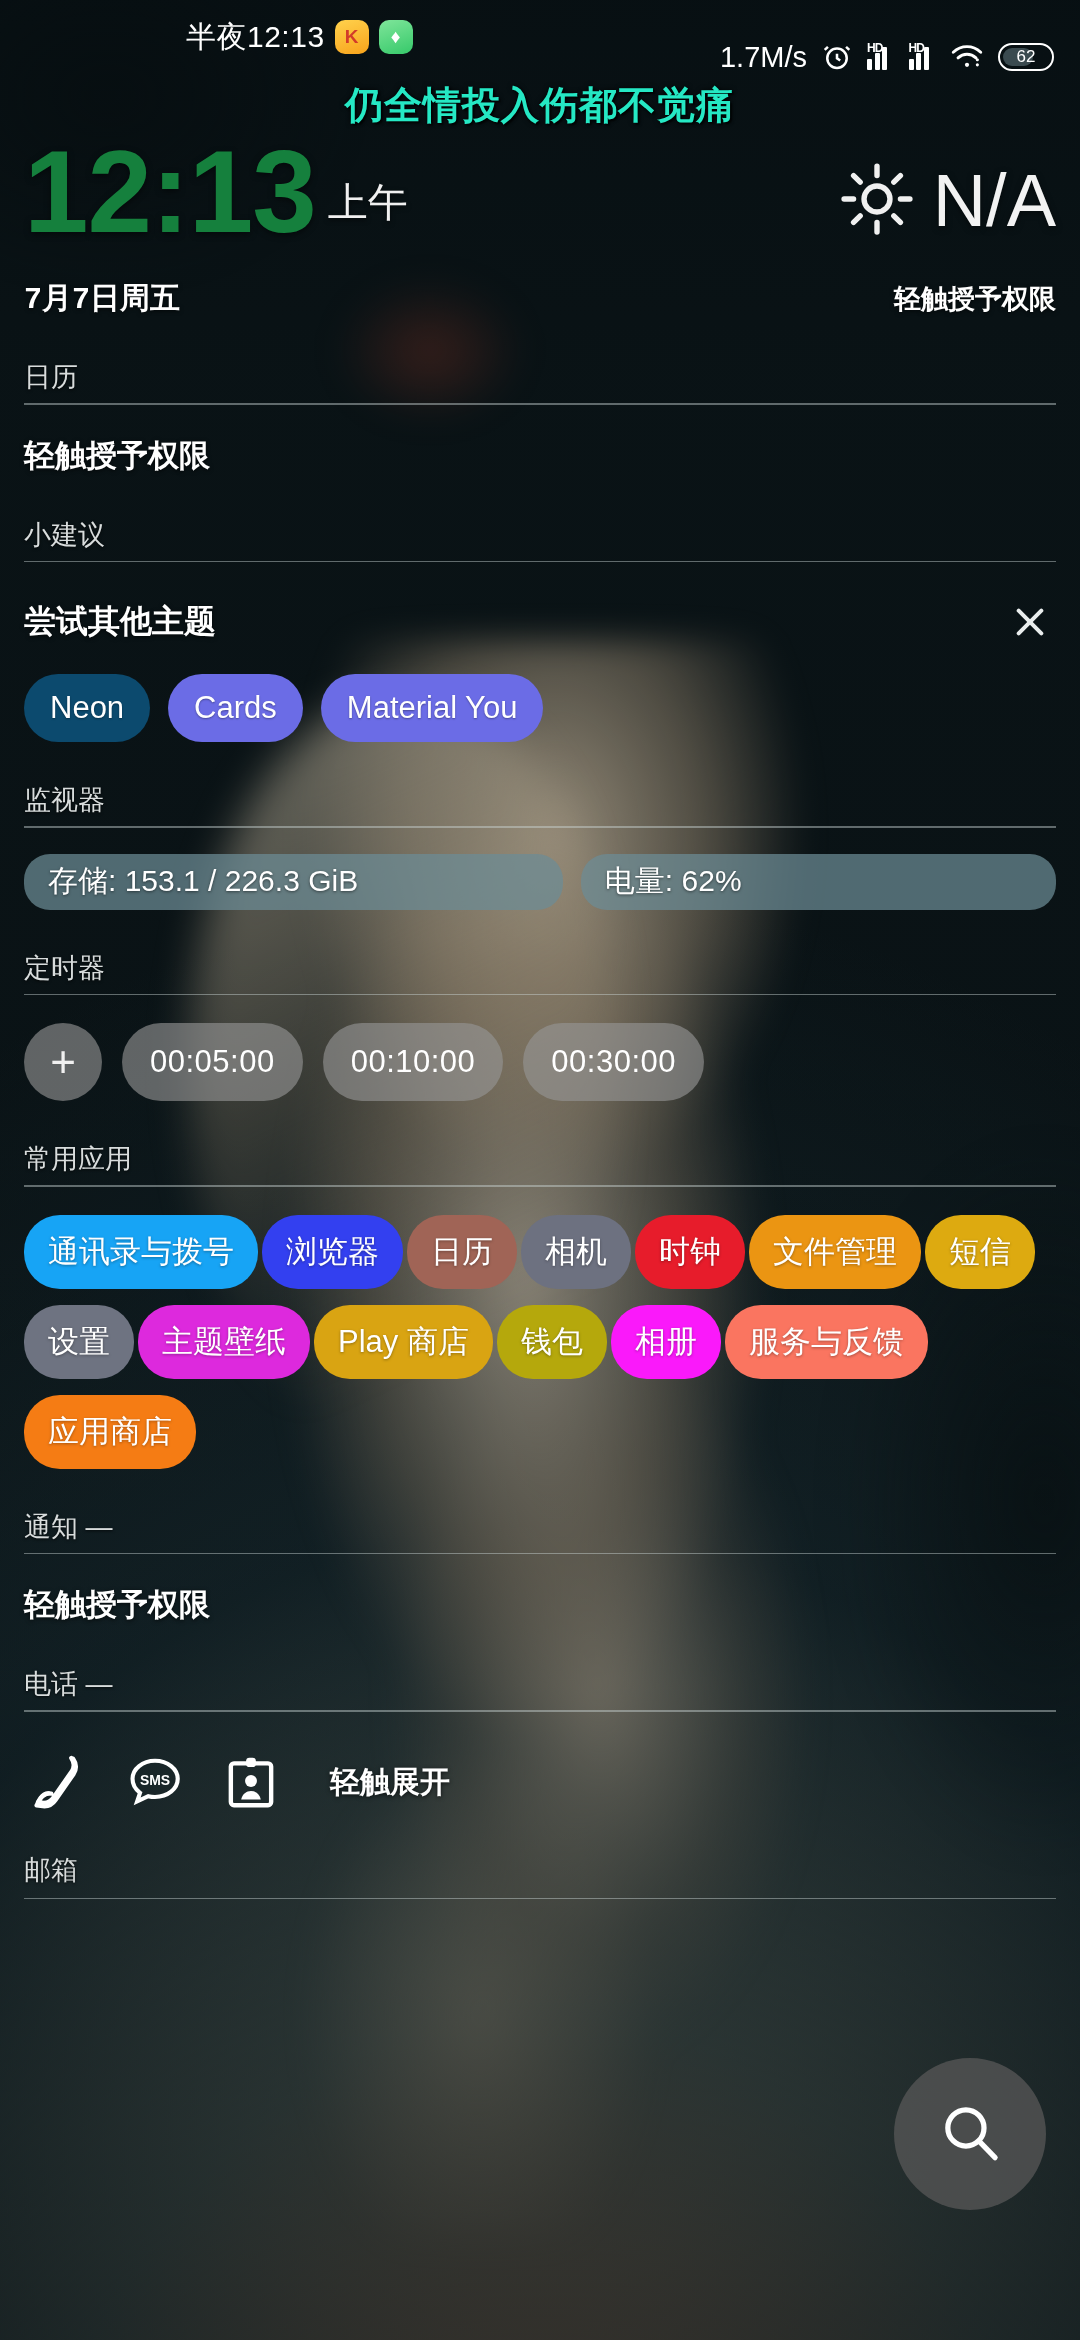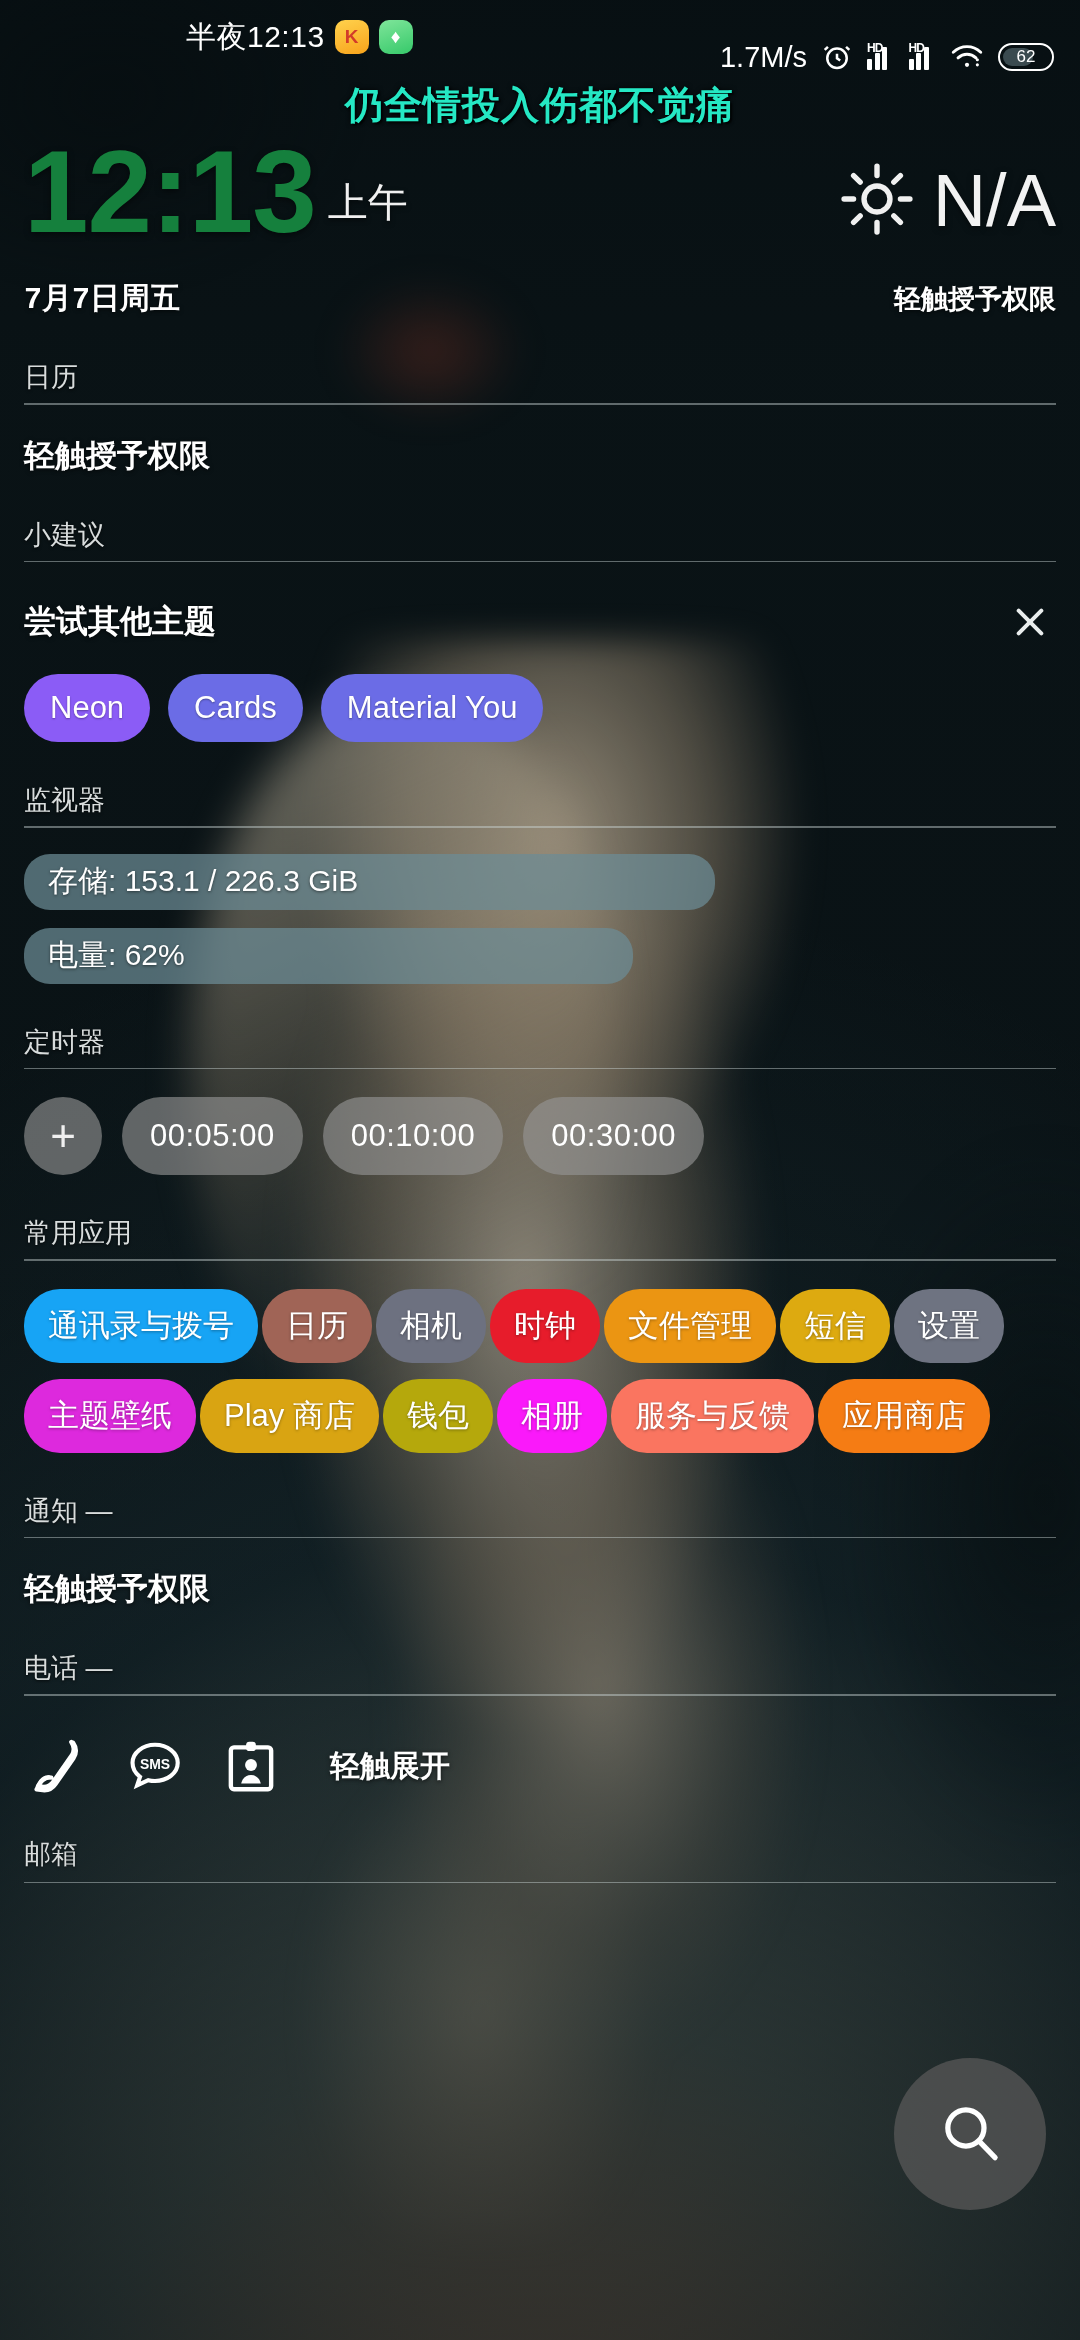--- a/index.html
+++ b/index.html
@@ -126,21 +126,21 @@
   .close-x:after  { transform:rotate(-45deg); }
 
   .chips { display:flex; gap:18px; margin-top:26px; flex-wrap:wrap; }
   .chip {
     border-radius:34px; padding:14px 26px; font-size:31px; color:#fff;
     display:inline-flex; align-items:center; justify-content:center; min-height:68px;
     text-shadow:0 1px 2px rgba(0,0,0,.35);
   }
   .chip.theme { background:#6b6ce6; }
 
-  .bars { margin-top:26px; display:flex; flex-direction:column; gap:18px; }
+  .bars { margin-top:26px; display:flex; flex-direction:row; gap:18px; }
   .bar {
     height:56px; border-radius:26px; background:rgba(108,140,150,.72);
     display:flex; align-items:center; padding-left:24px; font-size:30px; color:#fff;
     text-shadow:0 1px 3px rgba(0,0,0,.5);
   }
   .bar.storage { width:67%; }
   .bar.battery { width:59%; }
 
   .timers { display:flex; gap:20px; margin-top:28px; align-items:center; }
   .timer-add {
@@ -266,21 +266,21 @@
 
     <div class="section-head">
       <div class="section-title">小建议</div>
       <div class="rule"></div>
     </div>
     <div class="suggest-head">
       <span class="suggest-title">尝试其他主题</span>
       <span class="close-x"></span>
     </div>
     <div class="chips" id="theme-chips">
-        <div class="chip theme" style="background: #8b5cf6;">Neon</div>
+        <div class="chip theme" style="background: #0c4a6e;">Neon</div>
         <div class="chip theme" style="background: rgb(107, 108, 230);">Cards</div>
         <div class="chip theme" style="background: rgb(107, 108, 230);">Material You</div>
       </div>
 
     <div class="section-head">
       <div class="section-title">监视器</div>
       <div class="rule"></div>
     </div>
     <div class="bars" id="monitor-bars">
         <div class="bar storage" style="width: 67%;">存储: 153.1 / 226.3 GiB</div>
@@ -299,20 +299,21 @@
           <div class="timer-chip">00:30:00</div>
         </div>
     </div>
 
     <div class="section-head">
       <div class="section-title">常用应用</div>
       <div class="rule"></div>
     </div>
     <div class="apps" id="app-chips">
         <div class="app-chip" style="background: rgb(23, 164, 245);">通讯录与拨号</div>
+        <div class="app-chip" style="background: rgb(51, 64, 240);">浏览器</div>
         <div class="app-chip" style="background: rgb(160, 100, 86);">日历</div>
         <div class="app-chip" style="background: rgb(109, 113, 128);">相机</div>
         <div class="app-chip" style="background: rgb(231, 28, 43);">时钟</div>
         <div class="app-chip" style="background: rgb(235, 149, 18);">文件管理</div>
         <div class="app-chip" style="background: rgb(221, 170, 16);">短信</div>
         <div class="app-chip" style="background: rgb(110, 115, 129);">设置</div>
         <div class="app-chip" style="background: rgb(221, 41, 221);">主题壁纸</div>
         <div class="app-chip" style="background: rgb(217, 164, 18);">Play 商店</div>
         <div class="app-chip" style="background: rgb(181, 168, 12);">钱包</div>
         <div class="app-chip" style="background: rgb(250, 25, 250);">相册</div>

